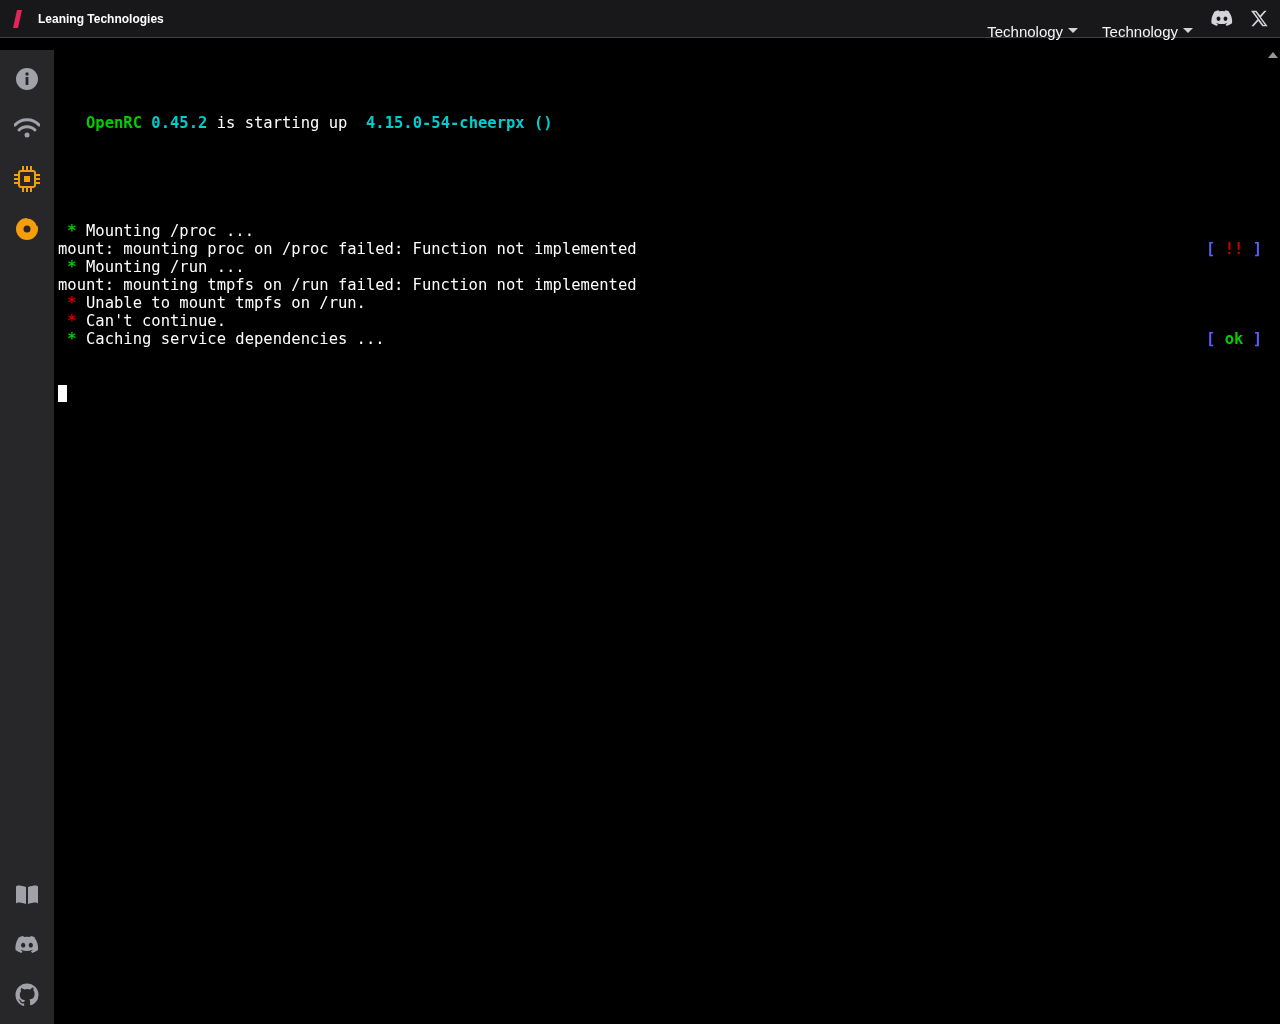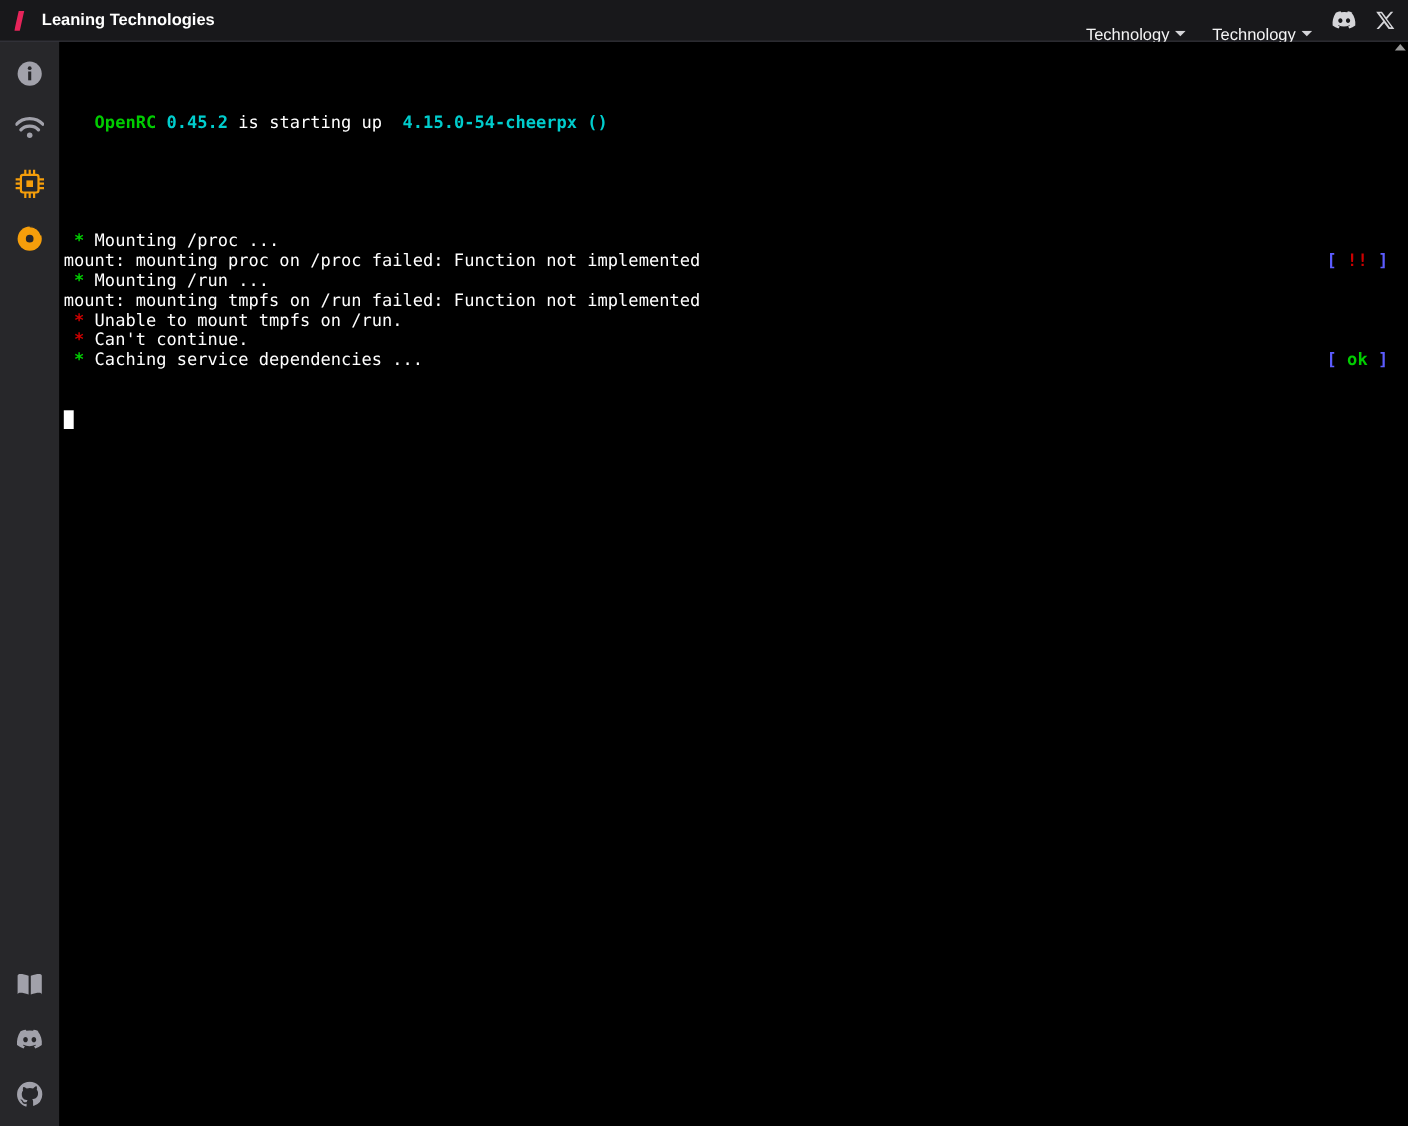--- a/index.html
+++ b/index.html
@@ -24,21 +24,21 @@
   }
   .logo-mark {
     width: 16px;
     height: 20px;
     margin-right: 10px;
     display: inline-flex;
     align-items: center;
     justify-content: center;
   }
   .brand {
-    font-size: 15px;
+    font-size: 12px;
     font-weight: 600;
     color: #fff;
   }
   .topbar-spacer { flex: 1; }
   .nav-link {
     display: inline-flex;
     align-items: center;
     gap: 5px;
     color: #f4f4f5;
     font-size: 15px;
@@ -52,20 +52,21 @@
     margin-left: 18px;
     display: inline-flex;
     align-items: center;
     cursor: pointer;
   }
   .social-icon svg { fill: #d4d4d8; }
   .main {
     flex: 1;
     display: flex;
     min-height: 0;
+    margin-top: 12px;
   }
   .sidebar {
     width: 54px;
     background: #27272a;
     display: flex;
     flex-direction: column;
     align-items: center;
     padding-top: 14px;
     flex-shrink: 0;
     gap: 20px;

